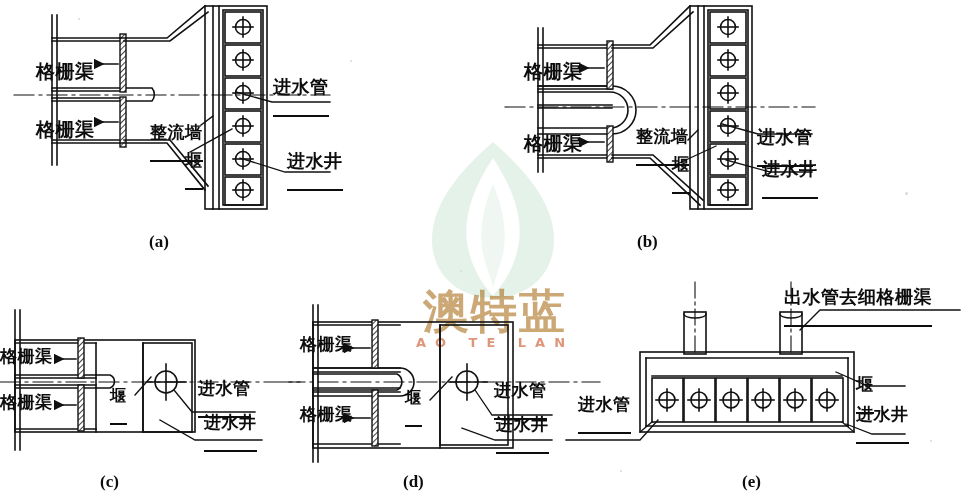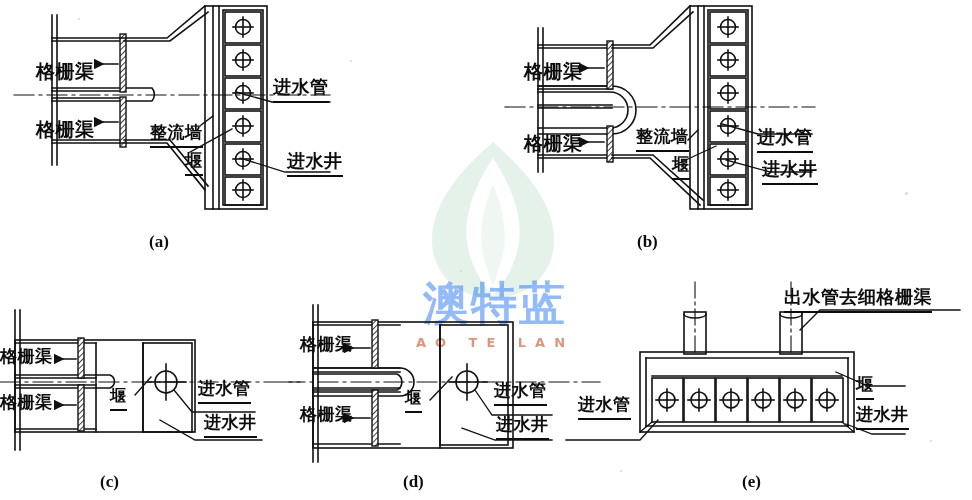--- a/index.html
+++ b/index.html
@@ -32,21 +32,21 @@
     position: absolute;
     font-family: "DejaVu Sans", "Liberation Sans", sans-serif;
     font-weight: 700;
     color: #0d0d0d;
     white-space: nowrap;
     letter-spacing: 0.5px;
     line-height: 1;
   }
   .cn-label.underlined {
     border-bottom: 2px solid #0d0d0d;
-    padding-bottom: 5px;
+    padding-bottom: 19px;
   }
   .fig-caption {
     position: absolute;
     font-family: "Liberation Serif", "DejaVu Serif", serif;
     font-weight: 700;
     font-size: 17px;
     color: #0d0d0d;
     white-space: nowrap;
   }
   .wm {
@@ -55,28 +55,28 @@
   }
   .wm-leaf {
     left: 398px;
     top: 140px;
     width: 190px;
     height: 160px;
     opacity: 0.30;
   }
   .wm-text {
     left: 370px;
-    top: 280px;
+    top: 288px;
     width: 250px;
     text-align: center;
     font-family: "DejaVu Sans", "Liberation Sans", sans-serif;
     font-weight: 700;
     font-size: 46px;
     letter-spacing: 2px;
-    color: #3b82f6;
+    color: #a16207;
     opacity: 0.55;
     line-height: 1;
   }
   .wm-sub {
     left: 370px;
     top: 336px;
     width: 250px;
     text-align: center;
     font-family: "DejaVu Sans", "Liberation Sans", sans-serif;
     font-weight: 700;

